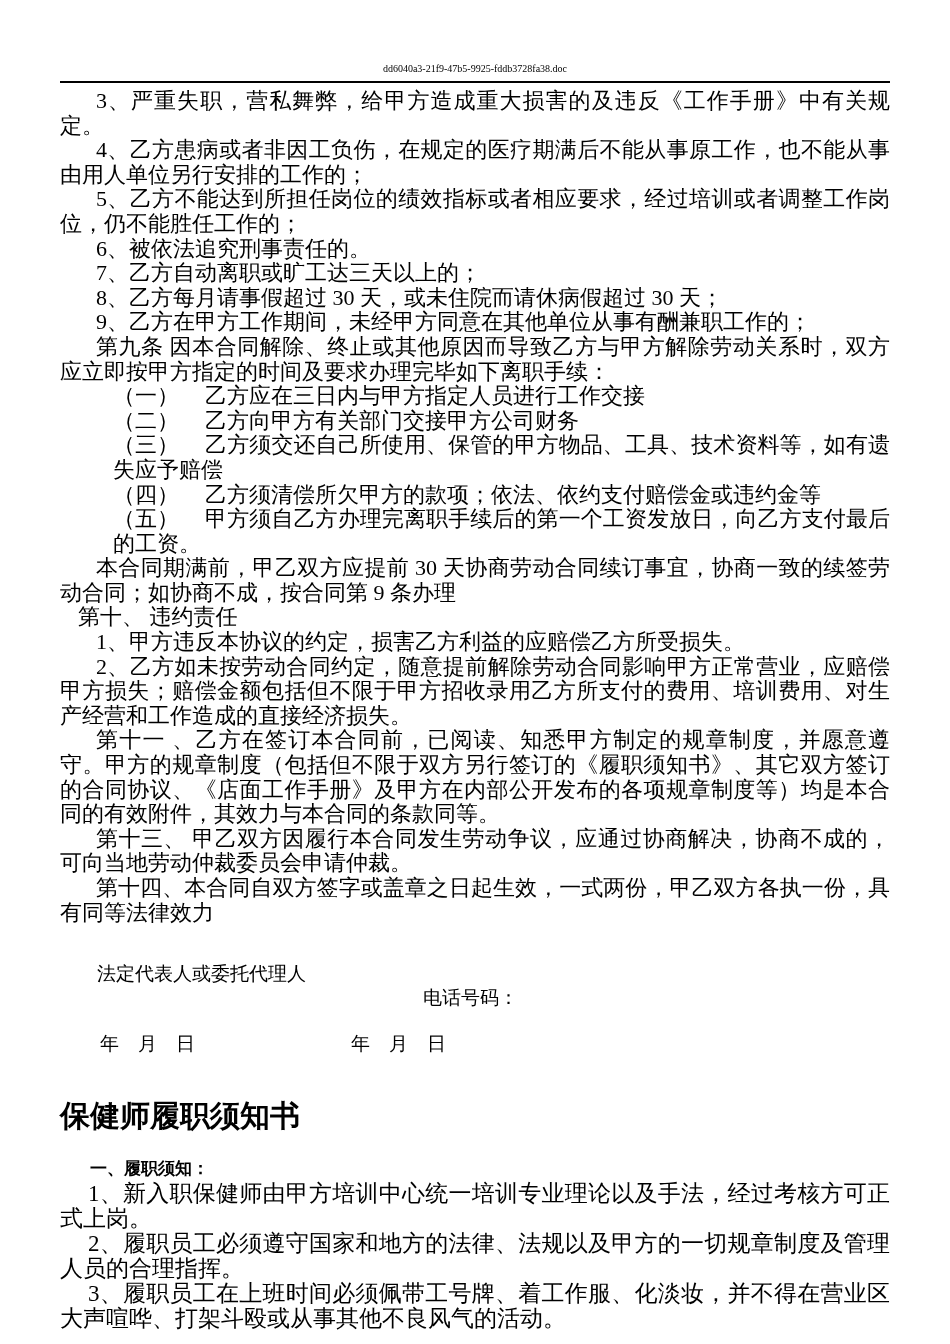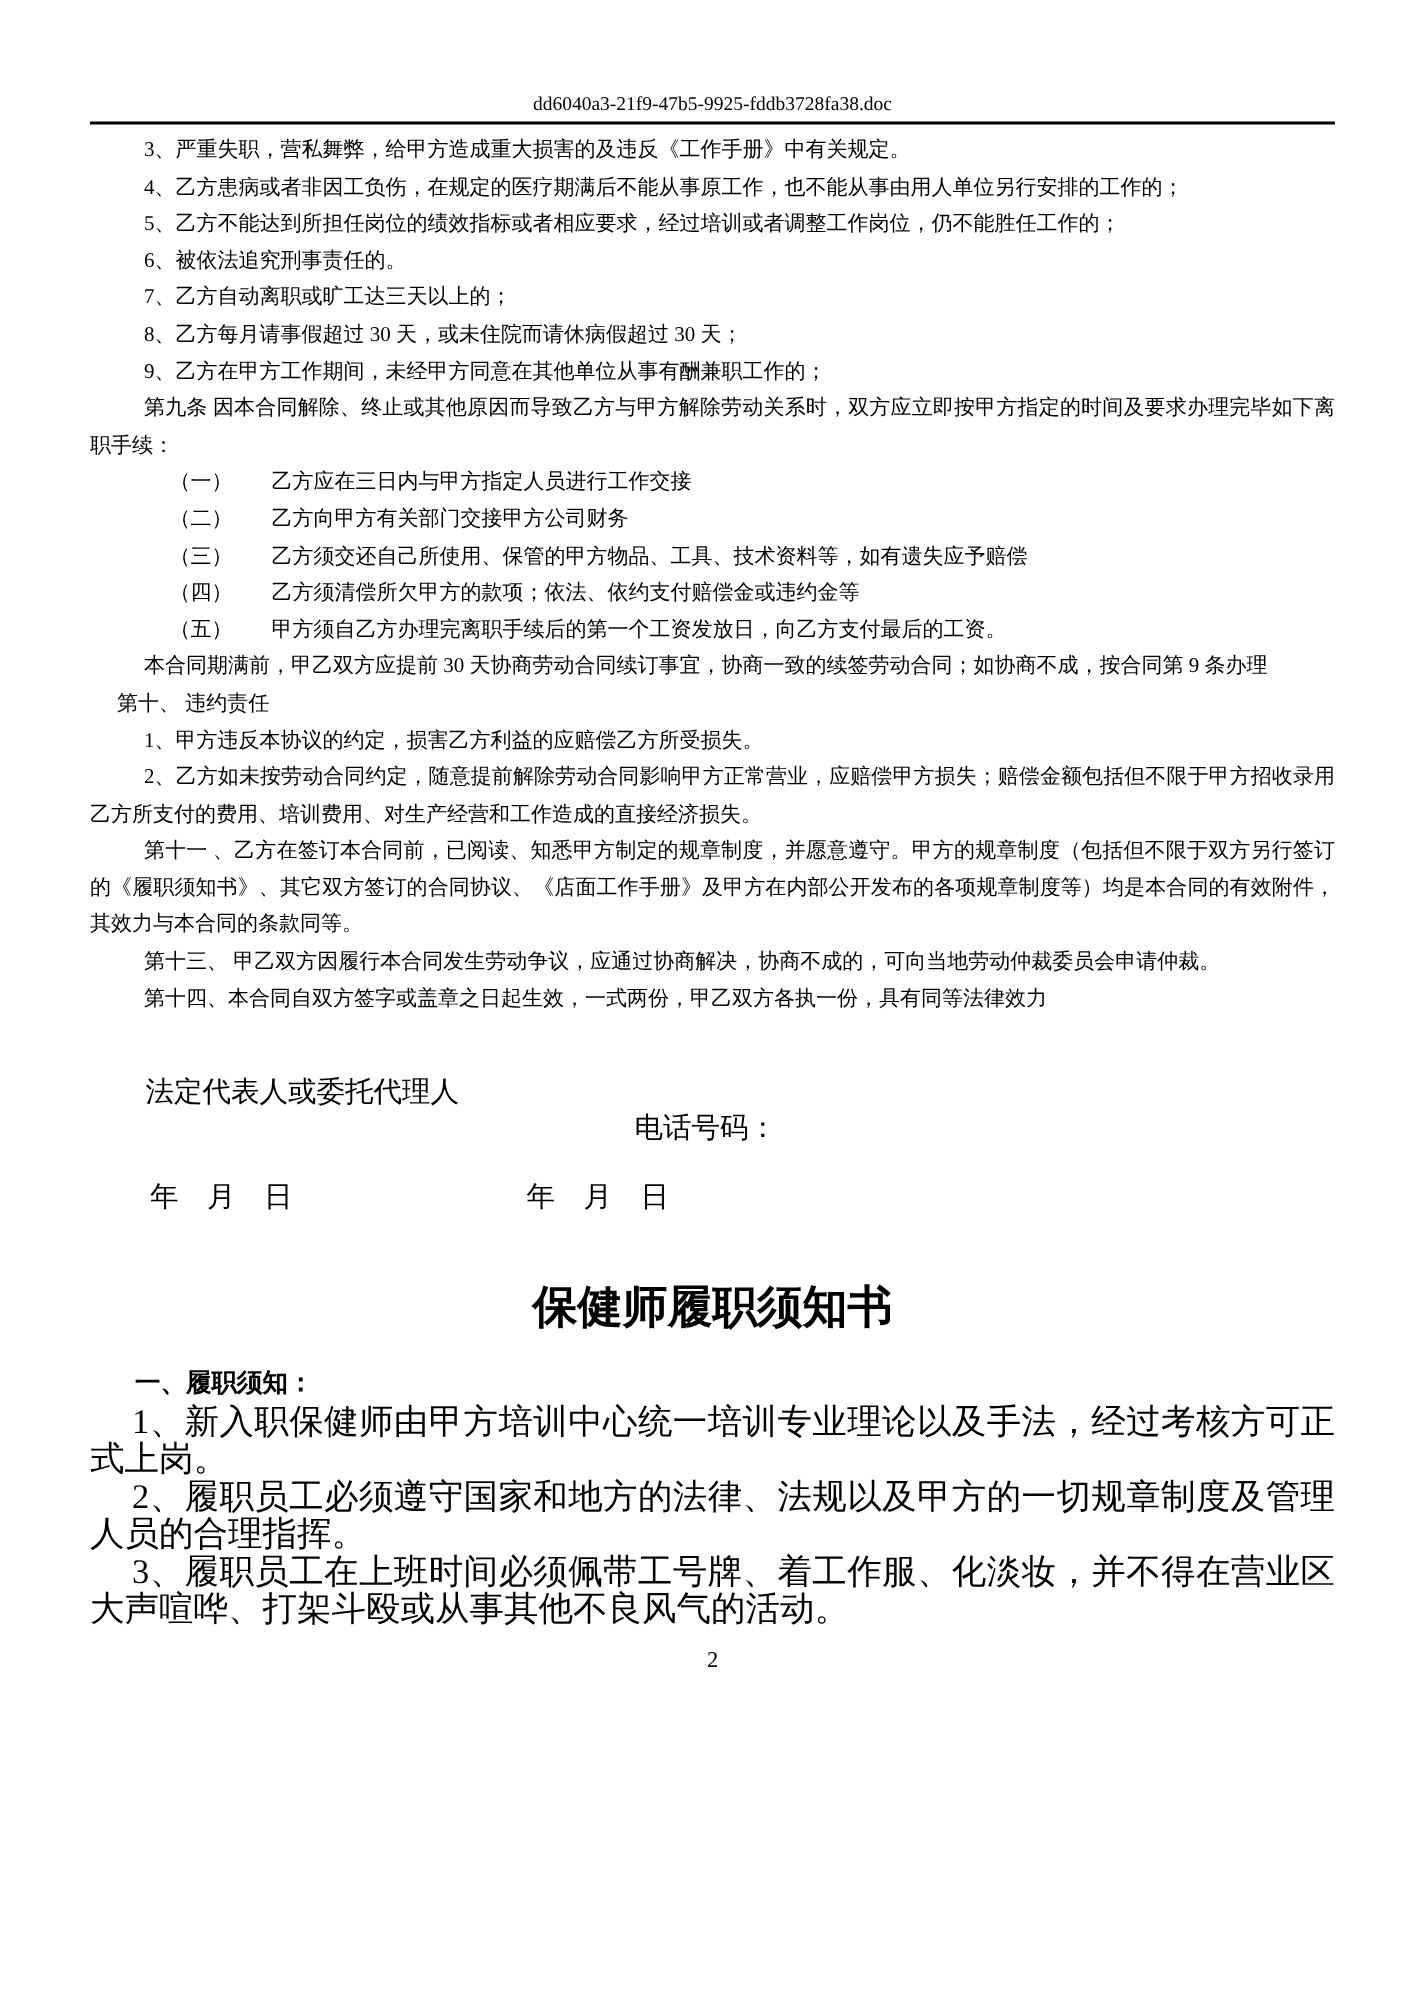--- a/index.html
+++ b/index.html
@@ -13,26 +13,26 @@
     overflow: hidden;
   }
   .content {
     position: absolute;
     left: 60px;
     top: 60px;
     width: 830px;
   }
   .doc-header {
     text-align: center;
-    font-size: 13px;
+    font-size: 10px;
     line-height: 18px;
     padding-bottom: 3px;
     border-bottom: 2px solid #000000;
   }
-  .body-text { margin-top: 6px; font-size: 14px; line-height: 24.6px; }
+  .body-text { margin-top: 6px; font-size: 22px; line-height: 24.6px; }
   p.para { margin: 0; text-align: justify; }
   .indent-2 { text-indent: 36px; }
   .indent-1 { text-indent: 18px; }
   .item { padding-left: 53px; text-align: left; }
   .item-num { display: inline-block; margin-right: 26px; }
   .sp-blank  { margin-top: 12px; }
   .sp-before13 { margin-top: 17px; }
   .sp-before14 { margin-top: 14px; }
   .sig-row { position: relative; height: 25px; font-size: 19px; }
   .sig-row .sig-left  { position: absolute; }
@@ -42,22 +42,22 @@
   .sig-1 .sig-right { left: 312px; }
   .sig-2 { margin-top: 36px; }
   .sig-2 .sig-left  { left: 37px; }
   .sig-2 .sig-right { left: 363px; margin-top: 24px; }
   .sig-3 { margin-top: 45px; }
   .sig-3 .sig-left  { left: 40px; }
   .sig-3 .sig-right { left: 291px; }
   .notice-title {
     margin-top: 44px;
     margin-bottom: 20px;
-    text-align: center;
-    font-family: Liberation Sans, sans-serif;
+    text-align: left;
+    font-family: Liberation Mono, monospace;
     font-weight: bold;
     font-size: 30px;
     line-height: 36px;
   }
   .notice-heading {
     font-family: "DejaVu Sans", "Liberation Sans", sans-serif;
     font-weight: bold;
     font-size: 17px;
     line-height: 25px;
     text-indent: 30px;

